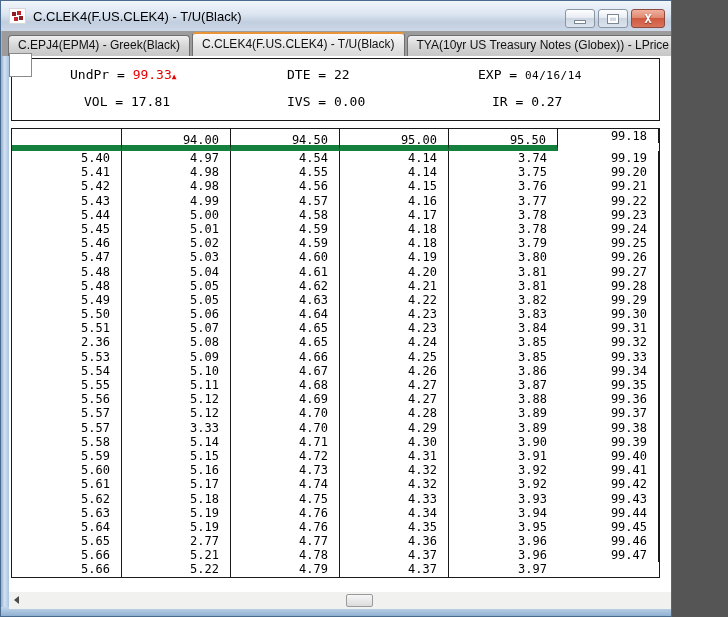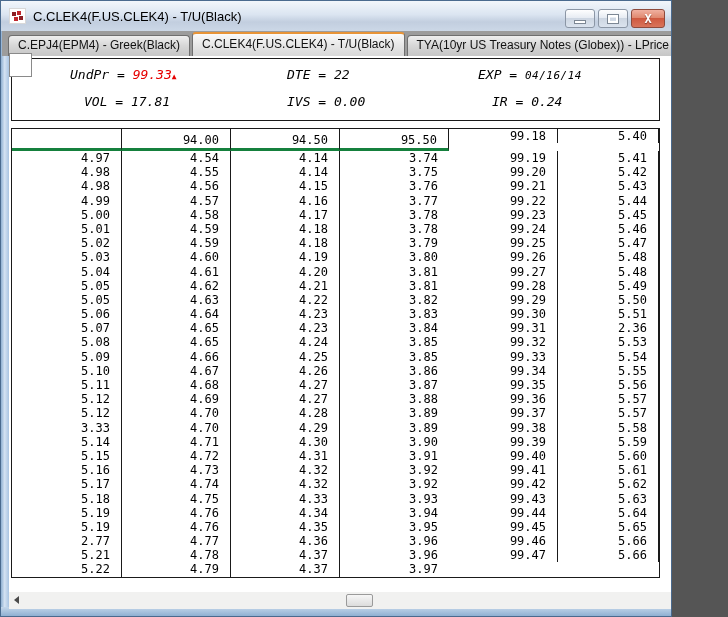--- a/index.html
+++ b/index.html
@@ -69,41 +69,41 @@
   
   .content{ position:absolute; top:55px; left:8px; width:710px; height:536px;
     background:#fff; z-index:1; }
   .mono{ font-family:"DejaVu Sans Mono", monospace; }
 
   .corner-box{ position:absolute; left:0; top:-3px; width:23px; height:24px;
     background:#fff; border:1px solid #8a8a8a; z-index:3; }
 
   .param-box{ position:absolute; left:2px; top:2px; width:649px; height:63px;
     border:1px solid #1a1a1a; background:#fff; font-size:13px; color:#000; }
-  .param{ position:absolute; white-space:pre;font-style:italic; }
+  .param{ position:absolute; white-space:pre; }
   .p-undpr{ left:58px;  top:8px; }
   .p-dte  { left:275px; top:8px; }
   .p-exp  { left:466px; top:8px; }
   .p-vol  { left:72px;  top:35px; }
   .p-ivs  { left:275px; top:35px; }
   .p-ir   { left:480px; top:35px; }
   .red{ color:#e60000; }
   .tri{ font-size:8px; color:#e60000; }
   .small-val{ font-size:11px; letter-spacing:0.5px; }
 
   .price-table{
     position:absolute; left:2px; top:72px; width:649px;
     border:1px solid #1a1a1a; background:#fff;
     display:grid; grid-template-columns:110px 109px 109px 109px 109px 1fr;
     font-family:"DejaVu Sans Mono", monospace; font-size:12px; color:#000;
   }
   .cell{ text-align:right; padding-right:11px; border-right:1px solid #1a1a1a;
     overflow:hidden; white-space:nowrap; }
   .cell.last{ border-right:none; }
-  .cell.head{ height:22px; line-height:22px; border-bottom:3px solid #15803d; }
+  .cell.head{ height:22px; line-height:22px; border-bottom:6px solid #15803d; }
   .cell.data{ height:14.2px; line-height:14.4px; }
 
   
   .vscroll{ position:absolute; left:693px; top:2px; width:17px; height:530px;
     background:#f1f1f0; border-left:1px solid #e2e2e0; }
   .sb-arrow{ position:absolute; left:0; width:17px; height:16px; cursor:pointer; }
   .sb-arrow i{ position:absolute; left:4px; width:0; height:0; }
   .v-up{ top:2px; } .v-up i{ top:6px;
     border-left:4px solid transparent; border-right:4px solid transparent;
     border-bottom:5px solid #4a4a4a; }
@@ -172,27 +172,28 @@
   <div class="content">
 
     <div class="corner-box"></div>
 
     <div class="param-box mono">
       <div class="param p-undpr"><span>UndPr = </span><span class="red">99.33</span><span class="tri">▲</span></div>
       <div class="param p-dte">DTE = 22</div>
       <div class="param p-exp"><span>EXP = </span><span class="small-val">04/16/14</span></div>
       <div class="param p-vol">VOL = 17.81</div>
       <div class="param p-ivs">IVS = 0.00</div>
-      <div class="param p-ir">IR = 0.24</div>
+      <div class="param p-ir">IR = 0.27</div>
     </div>
 
     <div class="price-table">
         <div class="cell head"></div>
         <div class="cell head">94.00</div>
         <div class="cell head">94.50</div>
+        <div class="cell head">95.00</div>
         <div class="cell head">95.50</div>
         <div class="cell data">99.18</div>
         <div class="cell data">5.40</div>
         <div class="cell data">4.97</div>
         <div class="cell data">4.54</div>
         <div class="cell data">4.14</div>
         <div class="cell data last">3.74</div>
         <div class="cell data">99.19</div>
         <div class="cell data">5.41</div>
         <div class="cell data">4.98</div>

